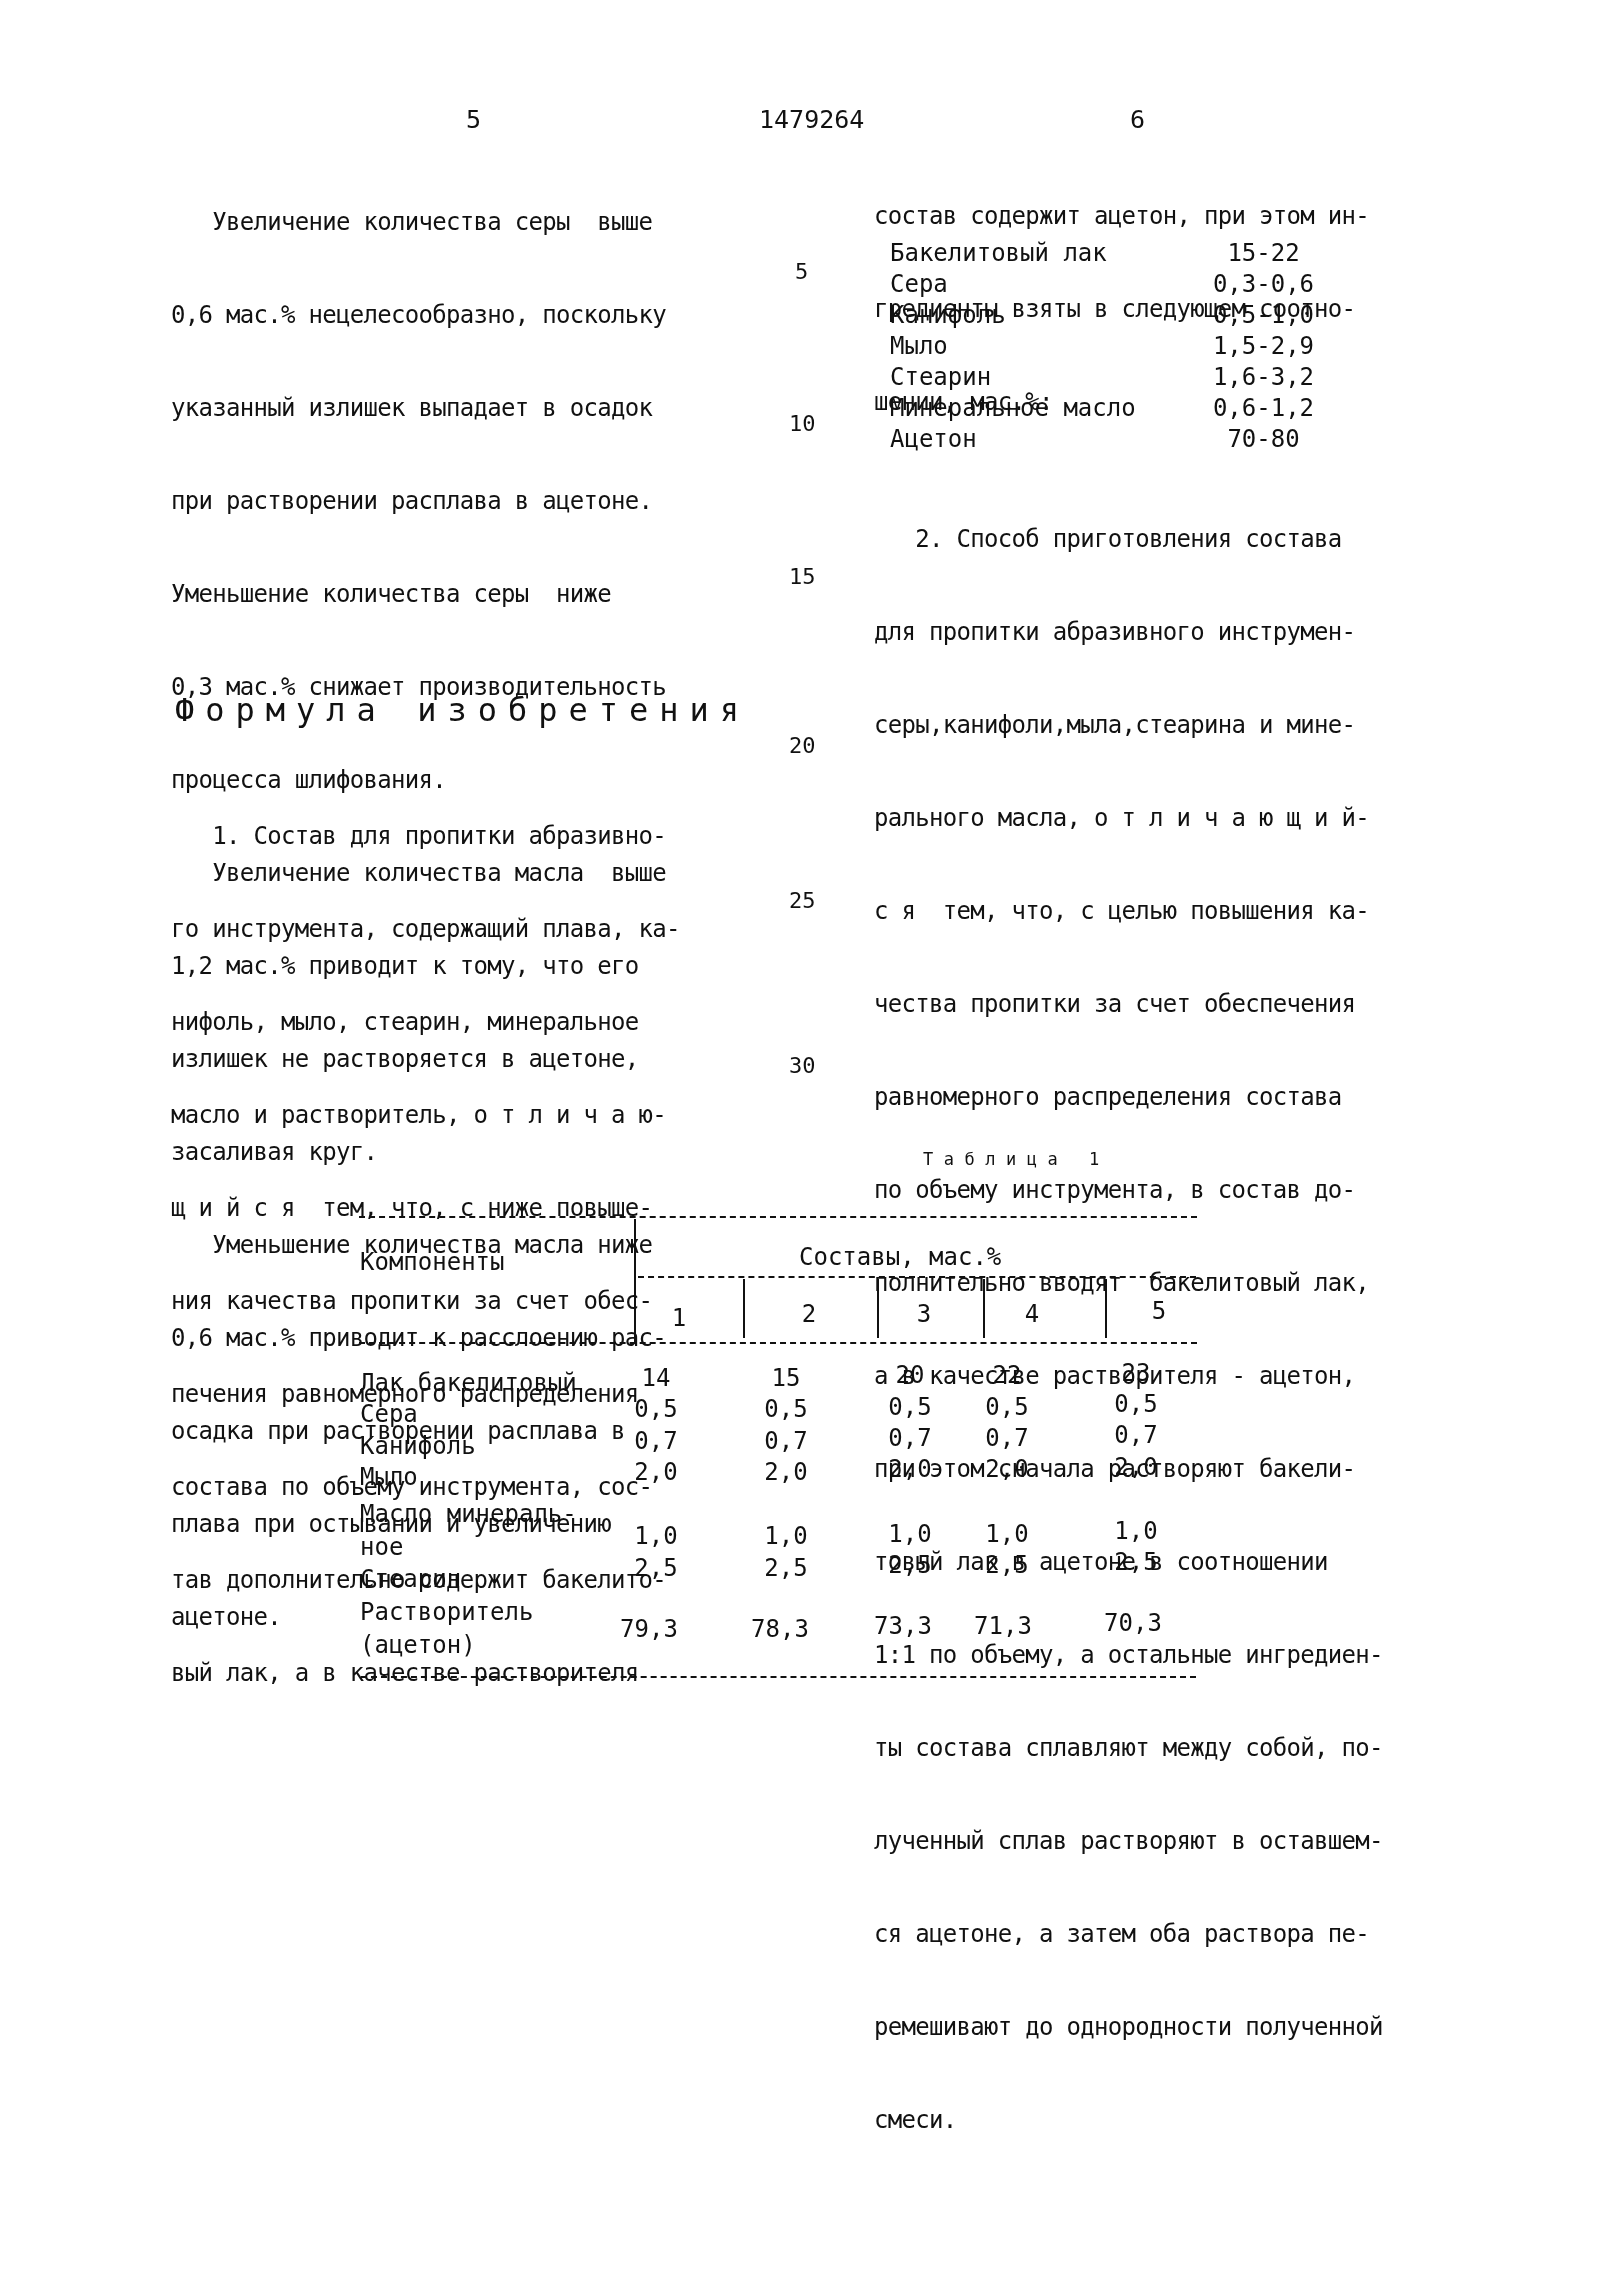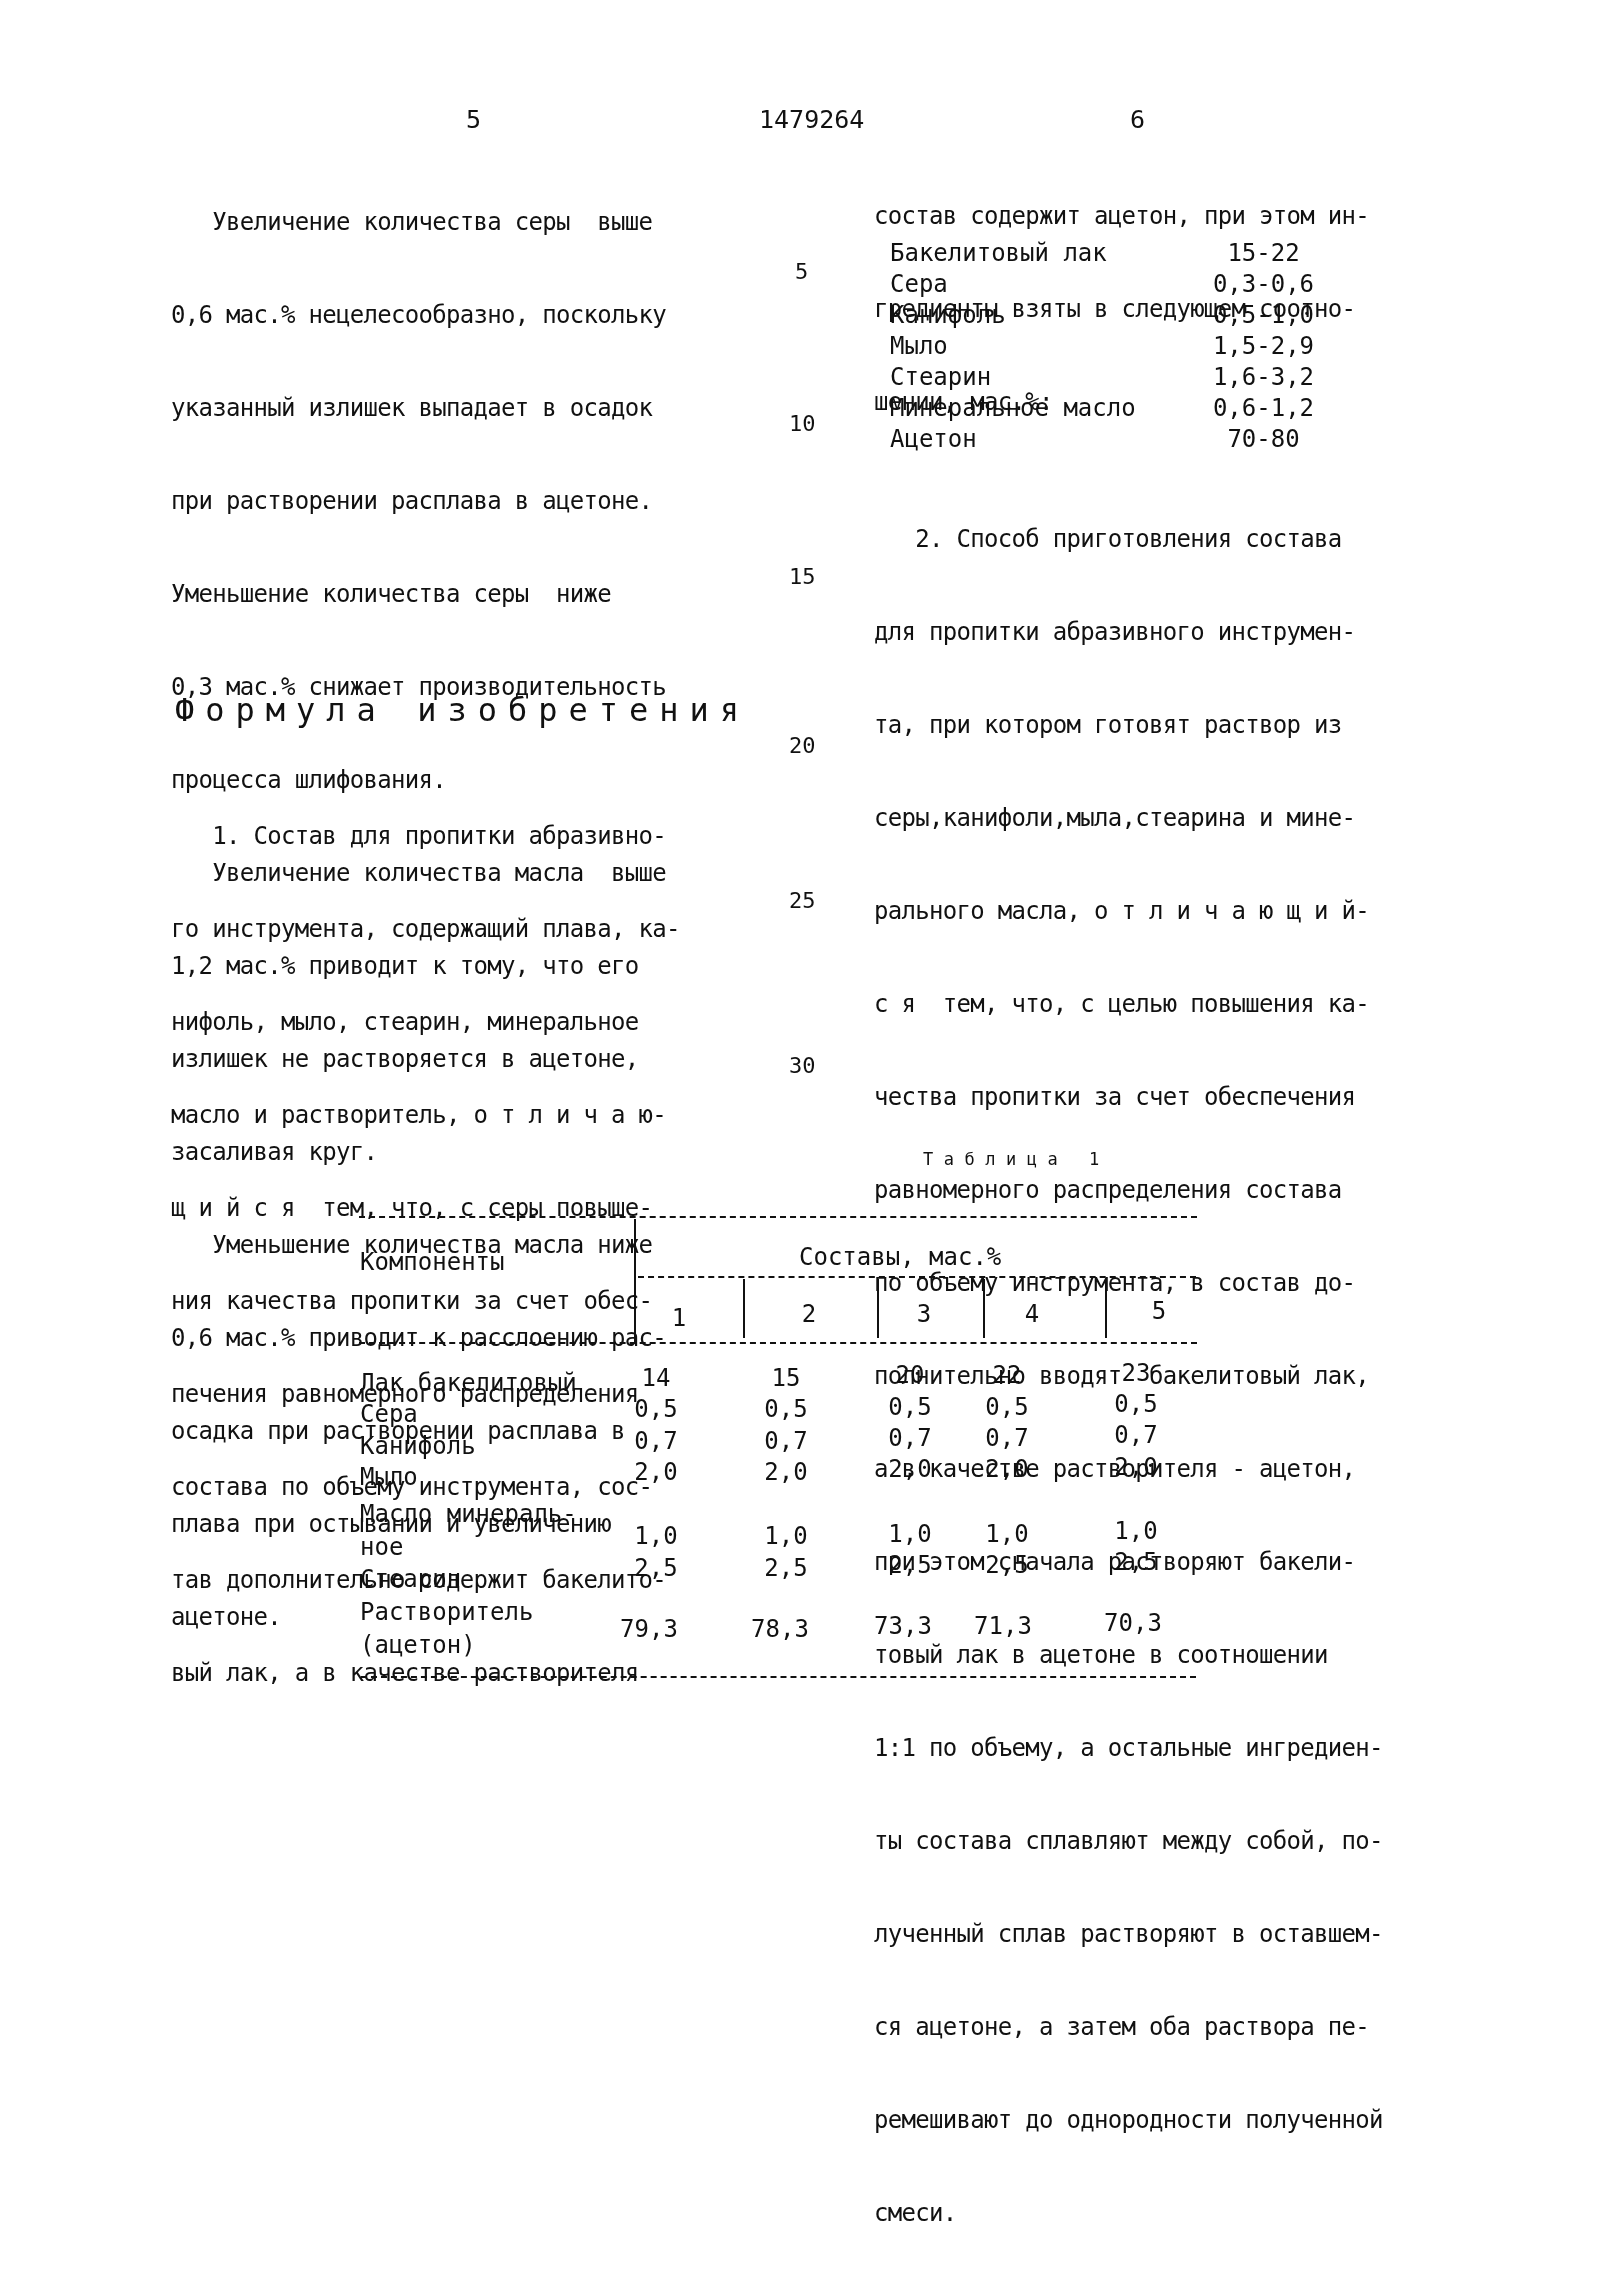--- a/index.html
+++ b/index.html
@@ -50,21 +50,21 @@
   <div class="ln">ацетоне.</div>
 </div>
 
 <div class="abs heading-spaced" style="left:175px; top:691px; font-size:32px;">Формула изобретения</div>
 
 <div class="col" style="left:171px; top:759px;">
   <div class="ln">   1. Состав для пропитки абразивно-</div>
   <div class="ln">го инструмента, содержащий плава, ка-</div>
   <div class="ln">нифоль, мыло, стеарин, минеральное</div>
   <div class="ln">масло и растворитель, о т л и ч а ю-</div>
-  <div class="ln">щ и й с я  тем, что, с серы повыше-</div>
+  <div class="ln">щ и й с я  тем, что, с ниже повыше-</div>
   <div class="ln">ния качества пропитки за счет обес-</div>
   <div class="ln">печения равномерного распределения</div>
   <div class="ln">состава по объему инструмента, сос-</div>
   <div class="ln">тав дополнительно содержит бакелито-</div>
   <div class="ln">вый лак, а в качестве растворителя</div>
 </div>
 
 <div class="linenum" style="left:795px; top:259px;">5</div>
 <div class="linenum" style="left:789px; top:411px;">10</div>
 <div class="linenum" style="left:789px; top:564px;">15</div>
@@ -105,21 +105,20 @@
     </div>
   <div class="row">
       <span class="name">Ацетон</span>
       <span class="val">70-80</span>
     </div>
 </div>
 
 <div class="col" style="left:874px; top:462px;">
   <div class="ln">   2. Способ приготовления состава</div>
   <div class="ln">для пропитки абразивного инструмен-</div>
-  <div class="ln">та, при котором готовят раствор из</div>
   <div class="ln">серы,канифоли,мыла,стеарина и мине-</div>
   <div class="ln">рального масла, о т л и ч а ю щ и й-</div>
   <div class="ln">с я  тем, что, с целью повышения ка-</div>
   <div class="ln">чества пропитки за счет обеспечения</div>
   <div class="ln">равномерного распределения состава</div>
   <div class="ln">по объему инструмента, в состав до-</div>
   <div class="ln">полнительно вводят  бакелитовый лак,</div>
   <div class="ln">а в качестве растворителя - ацетон,</div>
   <div class="ln">при этом сначала растворяют бакели-</div>
   <div class="ln">товый лак в ацетоне в соотношении</div>

